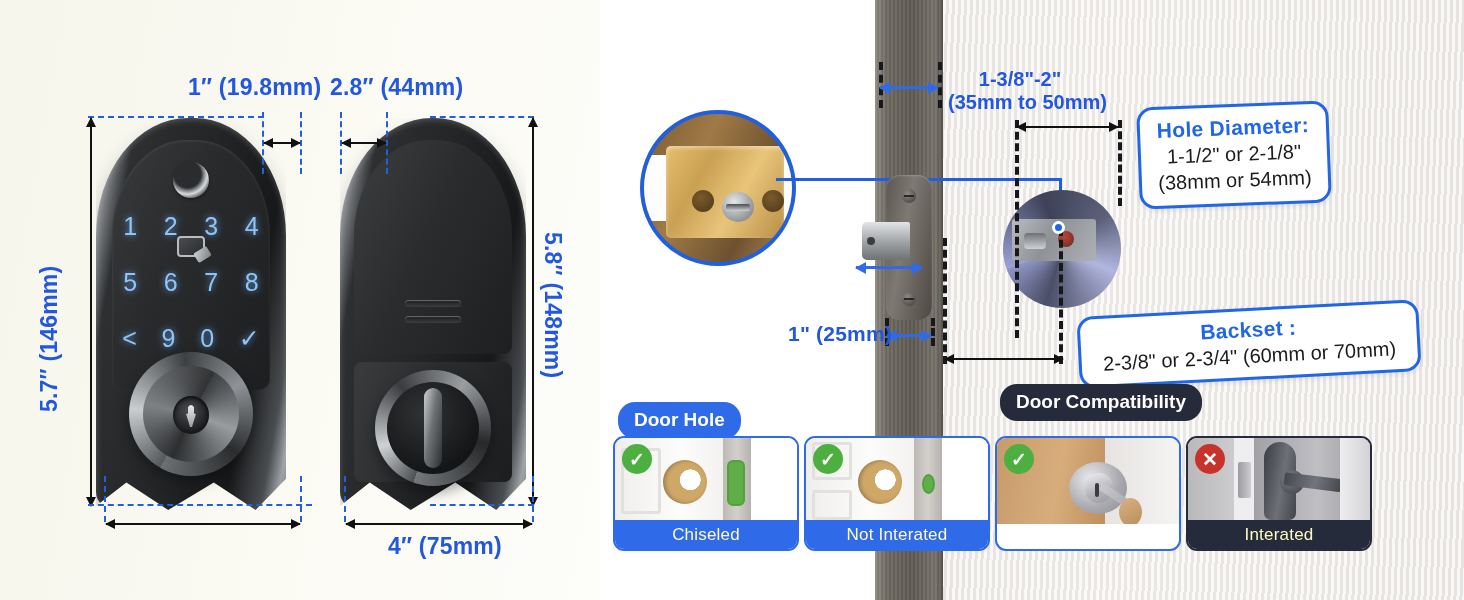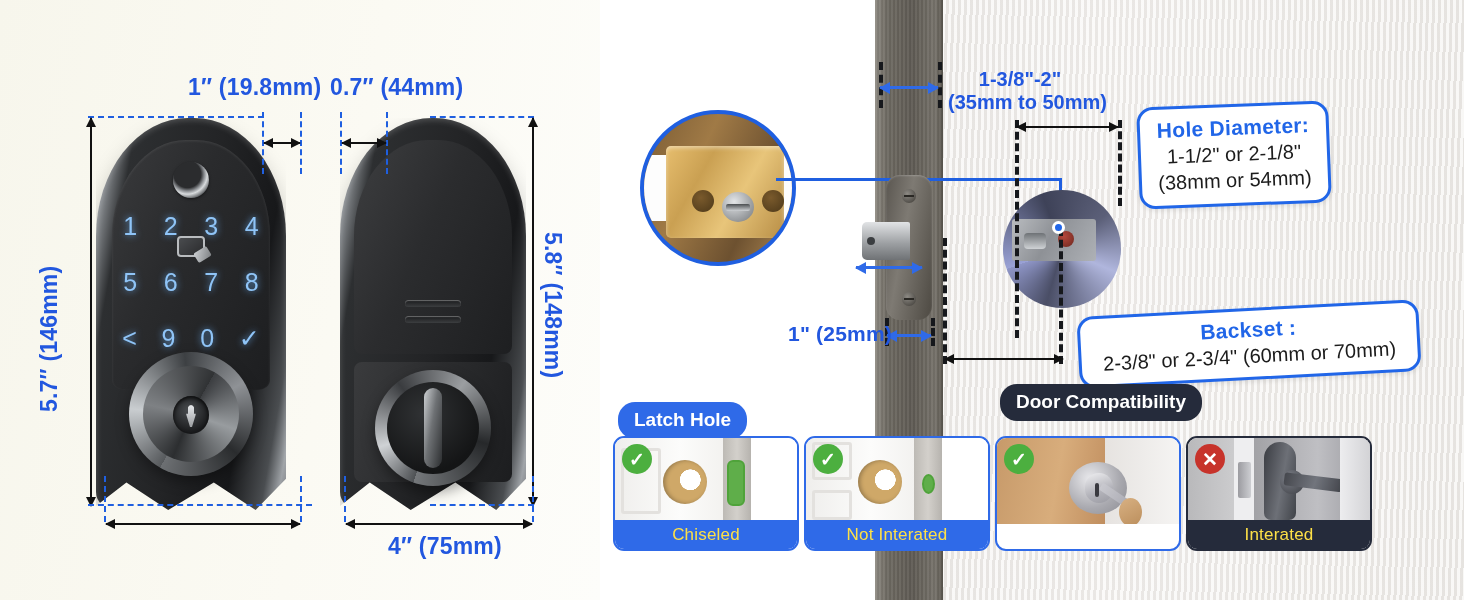--- a/index.html
+++ b/index.html
@@ -96,21 +96,21 @@
   }
   .pill-blue { background:#2f6ae8; }
   .pill-dark { background:#252b3b; }
 
   
   .card { position:absolute; width:186px; height:115px; border-radius:11px;
     overflow:hidden; border:2.5px solid #2f6ae8; background:#fff; }
   .card.dark { border-color:#252b3b; }
   .card-img { position:absolute; left:0; top:0; right:0; height:86px; overflow:hidden; }
   .card-cap { position:absolute; left:0; right:0; bottom:0; height:29px;
-    background:#2f6ae8; color:#fde047; font-size:17px; font-weight:500;
+    background:#2f6ae8; color:#fef9c3; font-size:17px; font-weight:500;
     display:flex; align-items:center; justify-content:center; letter-spacing:.2px; }
   .card.dark .card-cap { background:#252b3b; }
   .mark { position:absolute; left:7px; top:6px; width:30px; height:30px;
     border-radius:50%; display:flex; align-items:center; justify-content:center;
     font-size:19px; color:#fff; font-weight:700; z-index:4; }
   .mark.ok { background:#4caf3f; }
   .mark.no { background:#c7332b; }
 
   
   .lh-door { position:absolute; left:0; top:0; width:108px; height:100%;
@@ -381,21 +381,21 @@
   <div class="dash-v" style="left:340px; top:112px; height:62px;"></div>
   <div class="dash-v" style="left:386px; top:112px; height:62px;"></div>
   <div class="arrow-h" style="left:342px; top:142px; width:44px;"></div>
   <div class="dash-h" style="left:430px; top:116px; width:104px;"></div>
   <div class="arrow-v" style="left:532px; top:118px; height:388px;"></div>
   <div class="dash-h" style="left:430px; top:504px; width:104px;"></div>
   <div class="dash-v" style="left:344px; top:476px; height:46px;"></div>
   <div class="dash-v" style="left:532px; top:476px; height:46px;"></div>
   <div class="arrow-h" style="left:346px; top:523px; width:186px;"></div>
 
-  <div class="dim-label dim-28" style="left:330px; top:74px;">0.7″ (44mm)</div>
+  <div class="dim-label dim-28" style="left:330px; top:74px;">2.8″ (44mm)</div>
   <div class="dim-label dim-28 rot-cw" style="left:566px; top:232px;">5.8″ (148mm)</div>
   <div class="dim-label dim-28" style="left:388px; top:533px;">4″ (75mm)</div>
 
   <div class="magnifier">
     <div class="mag-white"></div>
     <div class="mag-plate"></div>
     <div class="mag-hole" style="left:48px; top:76px;"></div>
     <div class="mag-hole" style="left:118px; top:76px;"></div>
     <div class="mag-bolt"></div>
   </div>
@@ -438,21 +438,21 @@
     <div class="callout-title">Hole Diameter:</div>
     <div class="callout-sub">1-1/2" or 2-1/8"</div>
     <div class="callout-sub">(38mm or 54mm)</div>
   </div>
 
   <div class="callout-box" style="left:1078px; top:308px; width:342px; transform:rotate(-3deg); padding:6px 14px 8px;">
     <div class="callout-title">Backset :</div>
     <div class="callout-sub">2-3/8" or 2-3/4" (60mm or 70mm)</div>
   </div>
 
-  <div class="pill pill-blue" style="left:618px; top:402px;">Latch Hole</div>
+  <div class="pill pill-blue" style="left:618px; top:402px;">Door Hole</div>
   <div class="pill pill-dark" style="left:1000px; top:384px;">Door Compatibility</div>
 
   <div class="card" style="left:613px; top:436px;">
     <div class="card-img">
       <div class="lh-door"></div>
       <div class="lh-panel"></div>
       <div class="lh-jamb"></div>
       <div class="lh-gap"></div>
       <div class="lh-bore" style="left:48px; top:22px;"></div>
       <div class="lh-strike-big"></div>

